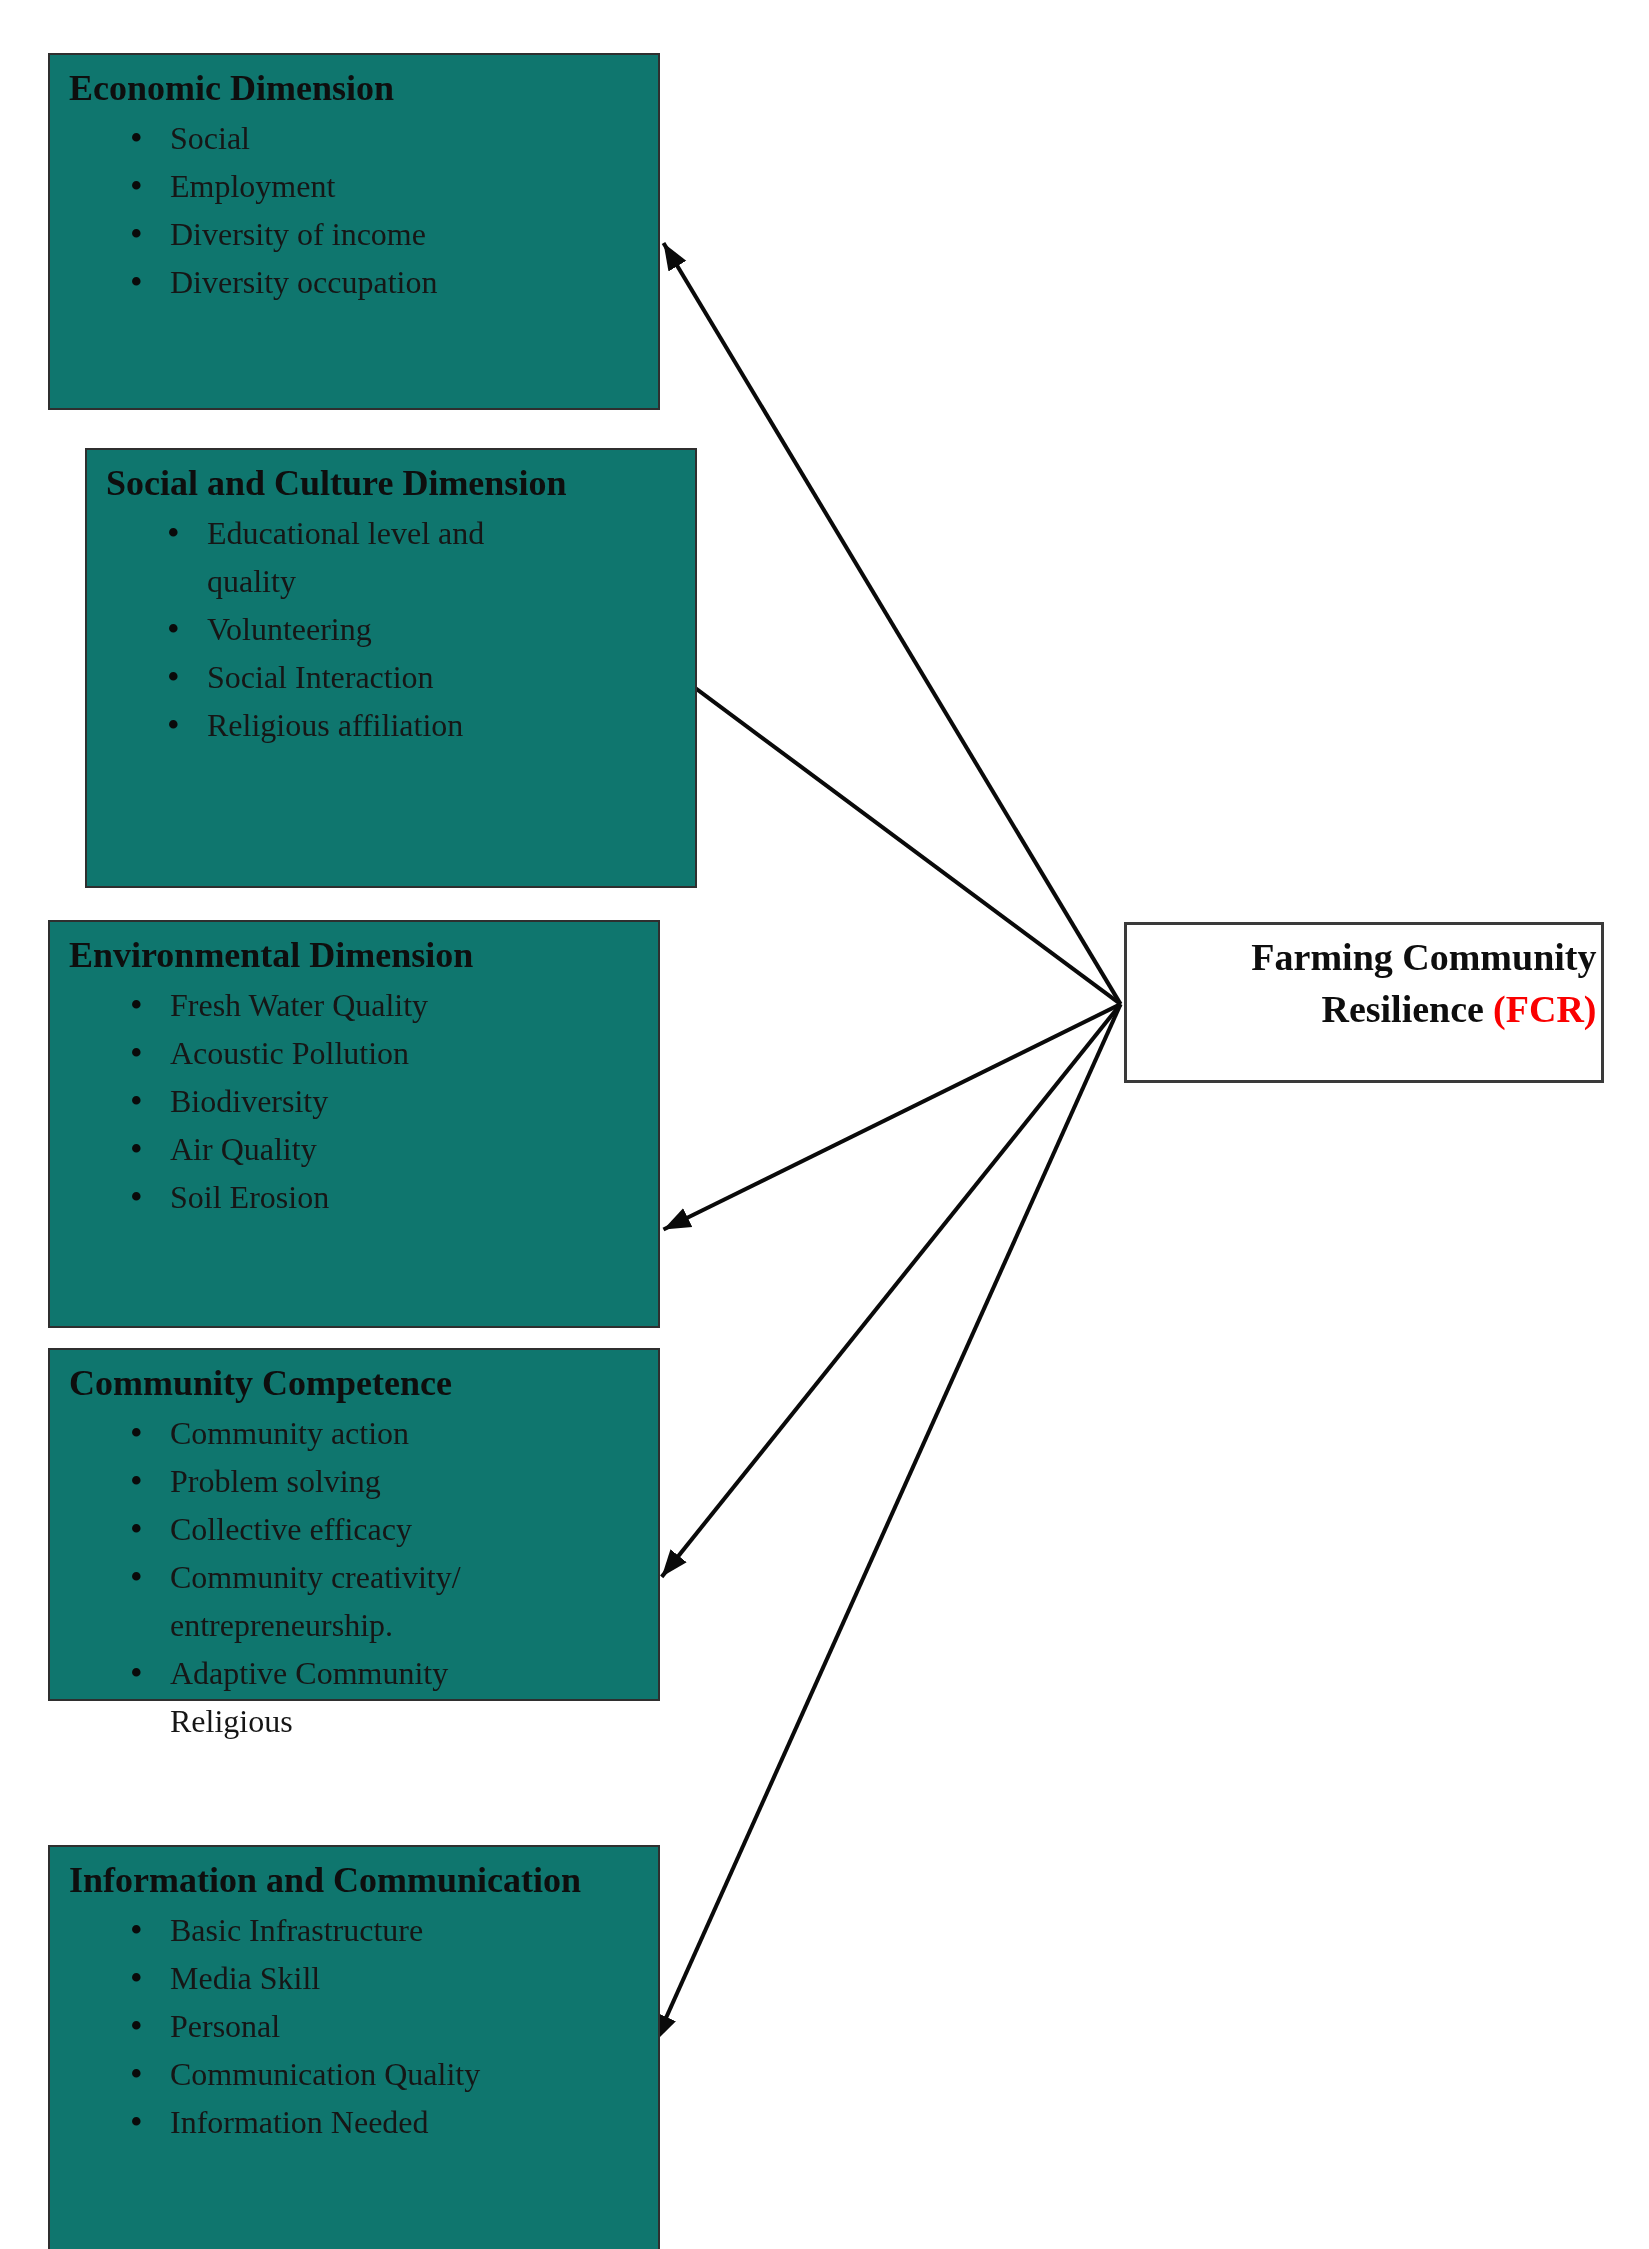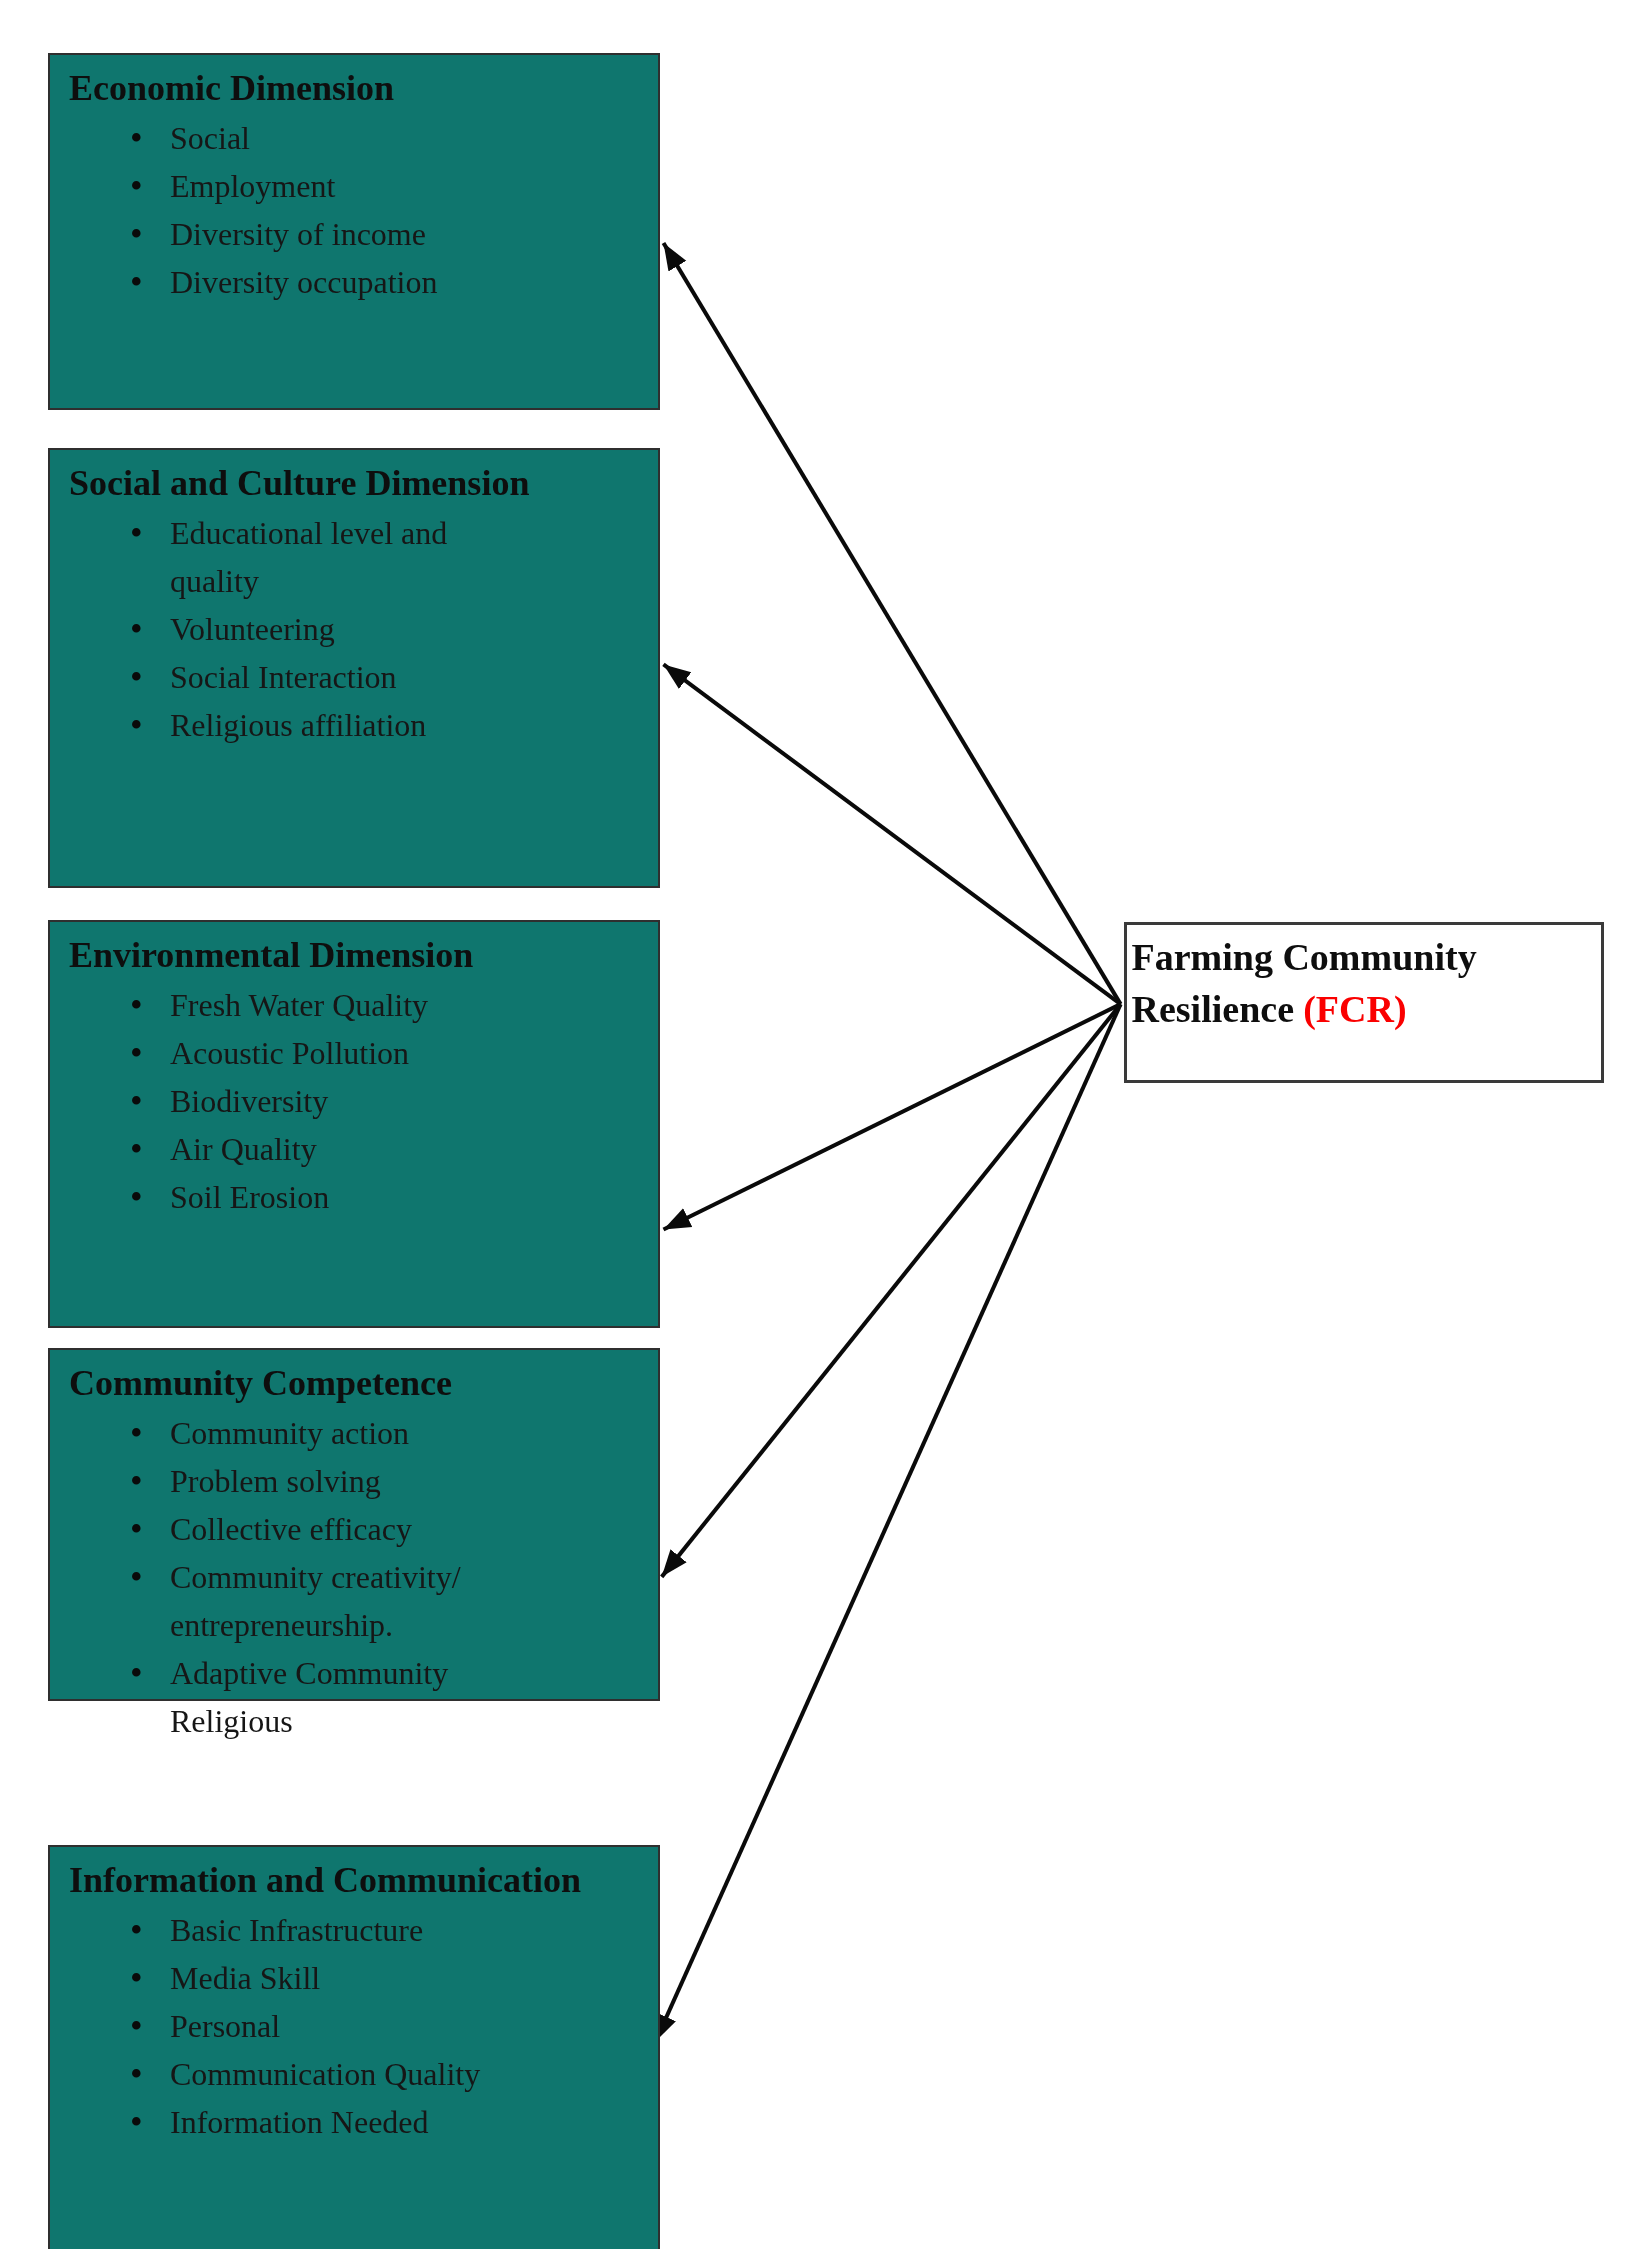--- a/index.html
+++ b/index.html
@@ -70,21 +70,21 @@
     top: 922px;
     width: 480px;
     height: 161px;
     box-sizing: border-box;
     border: 3.1px solid #3a3a3a;
     background: #ffffff;
   }
   .fcr-title {
     margin: 0;
     padding: 6.3px 4.5px 0 4.5px;
-    text-align: left;
+    text-align: right;
     font-size: 38px;
     line-height: 52px;
     font-weight: bold;
     white-space: pre-line;
     color: #0e0e0e;
   }
   .fcr-red {
     margin-left: 0.24em;
   }
 </style>
@@ -109,21 +109,21 @@
   <section class="dim-box" style="top:53px; height:357px;">
     <h2 class="box-title">Economic Dimension</h2>
     <ul class="bullets">
         <li>Social</li>
         <li>Employment</li>
         <li>Diversity of income</li>
         <li>Diversity occupation</li>
       </ul>
   </section>
 
-  <section class="dim-box" style="top:448px; height:440px;">
+  <section class="dim-box" style="top:448px; height:440px;margin-left:37px;">
     <h2 class="box-title">Social and Culture Dimension</h2>
     <ul class="bullets">
         <li>Educational level and
 quality</li>
         <li>Volunteering</li>
         <li>Social Interaction</li>
         <li>Religious affiliation</li>
       </ul>
   </section>
 

